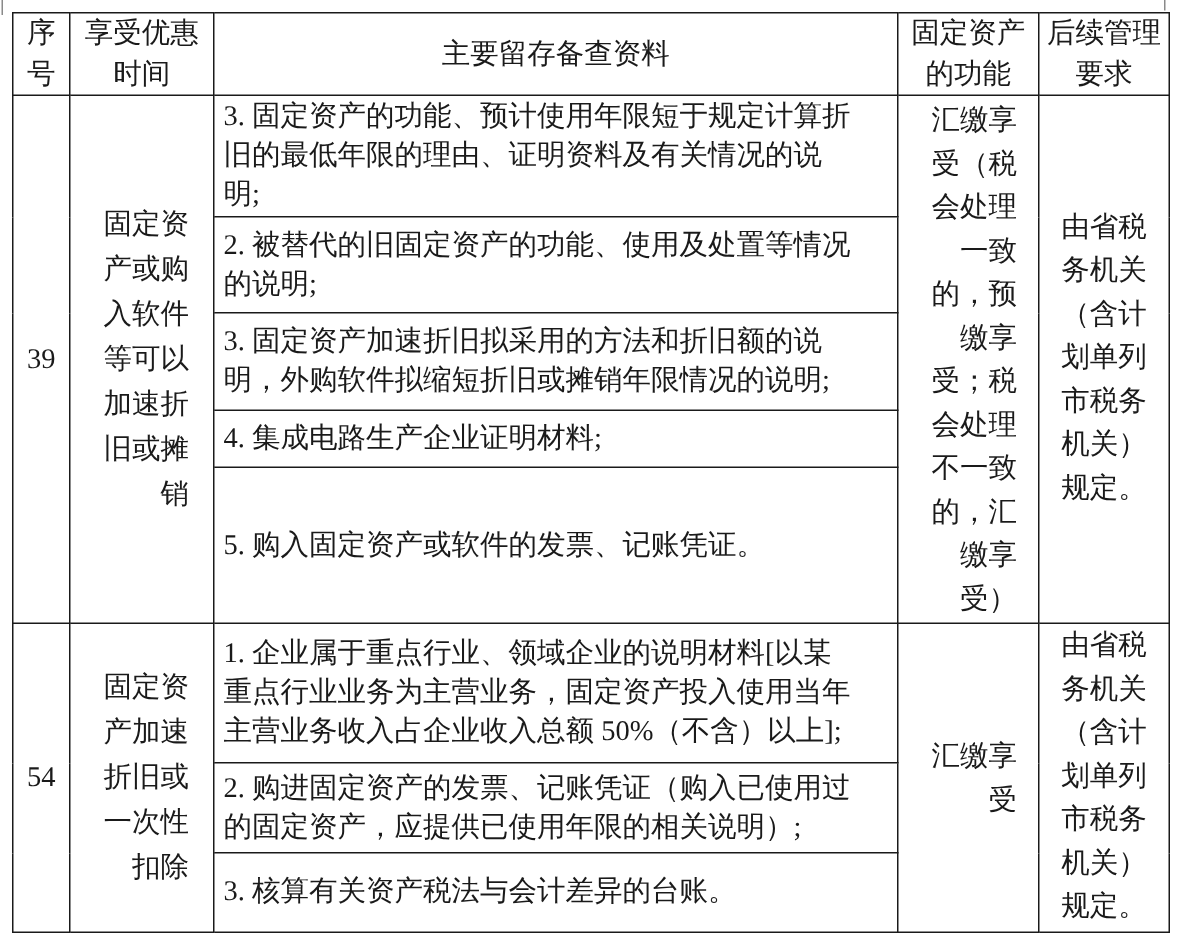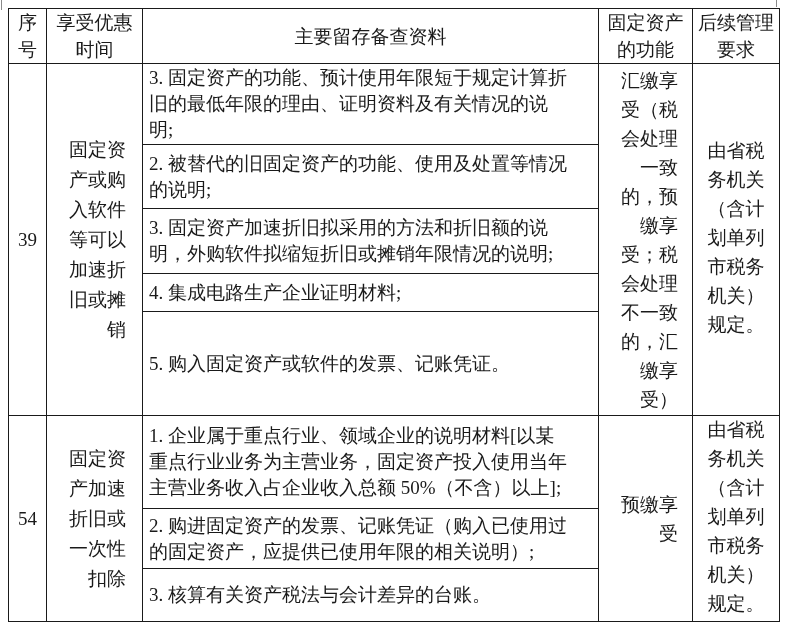--- a/index.html
+++ b/index.html
@@ -73,21 +73,21 @@
         <td class="c-mat">4. 集成电路生产企业证明材料;</td>
       </tr>
       <tr style="height:104px">
         <td class="c-mat">5. 购入固定资产或软件的发票、记账凭证。</td>
       </tr>
 
       <tr style="height:93px">
         <td class="c-seq" rowspan="3">54</td>
         <td class="c-name" rowspan="3">固定资产加速折旧或一次性扣除</td>
         <td class="c-mat">1. 企业属于重点行业、领域企业的说明材料[以某重点行业业务为主营业务，固定资产投入使用当年主营业务收入占企业收入总额 50%（不含）以上];</td>
-        <td class="c-time" rowspan="3">预缴享受</td>
+        <td class="c-time" rowspan="3">汇缴享受</td>
         <td class="c-mgmt" rowspan="3">由省税务机关（含计划单列市税务机关）规定。</td>
       </tr>
       <tr style="height:60px">
         <td class="c-mat">2. 购进固定资产的发票、记账凭证（购入已使用过的固定资产，应提供已使用年限的相关说明）;</td>
       </tr>
       <tr style="height:53px">
         <td class="c-mat">3. 核算有关资产税法与会计差异的台账。</td>
       </tr>
     </tbody>
   </table>

